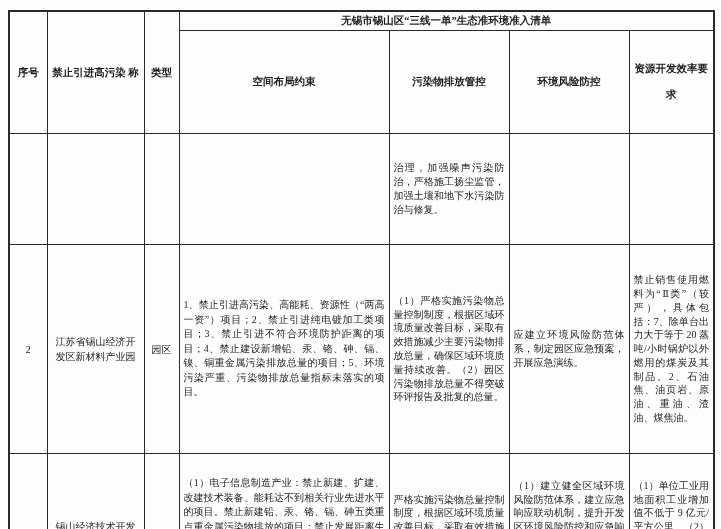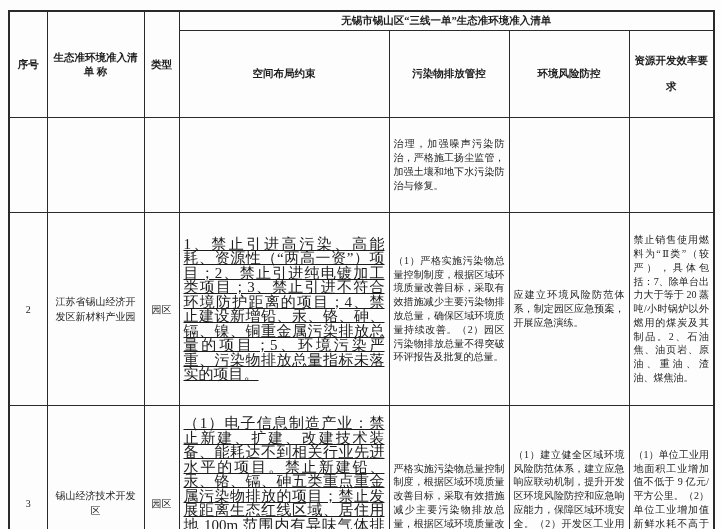--- a/index.html
+++ b/index.html
@@ -21,21 +21,21 @@
     left: 8px;
     top: 10px;
     width: 705px;
     border-collapse: collapse;
     table-layout: fixed;
     border: 2px solid #2a2a2a;
   }
   table.access-table th,
   table.access-table td {
     border: 1px solid #2a2a2a;
-    padding: 10px 4px;
+    padding: 18px 4px;
     vertical-align: middle;
     word-break: break-all;
     overflow: hidden;
   }
   
   col.c-index    { width: 38px; }
   col.c-name     { width: 97px; }
   col.c-type     { width: 35px; }
   col.c-space    { width: 210px; }
   col.c-poll     { width: 120px; }
@@ -67,24 +67,23 @@
     font-size: 10px;
     line-height: 15px;
   }
   td.text-cell {
     font-size: 10px;
     line-height: 13.8px;
     text-align: justify;
     text-justify: inter-character;
   }
   td.space-cell {
-    font-size: 15px;
+    font-size: 10px;
     line-height: 14.5px;
     padding: 2px 6px;
-    text-decoration: underline;
   }
   tr.row-cont  td { height: 74px; }
   tr.row-two   td { height: 172px; }
   tr.row-three td { height: 124px; }
 
   .page-number {
     position: absolute;
     left: 0;
     top: 492px;
     width: 100%;
@@ -106,21 +105,21 @@
       <col class="c-type">
       <col class="c-space">
       <col class="c-poll">
       <col class="c-risk">
       <col class="c-res">
     </colgroup>
 
     <tbody>
         <tr class="title-row">
       <th rowspan="2" class="rowspan-head">序号</th>
-      <th rowspan="2" class="rowspan-head">生态准环境准入清单 称</th>
+      <th rowspan="2" class="rowspan-head">禁止引进高污染 称</th>
       <th rowspan="2" class="rowspan-head">类型</th>
       <th colspan="4">无锡市锡山区“三线一单”生态准环境准入清单</th>
     </tr>
 
     <tr class="subhead-row">
       <th>空间布局约束</th>
       <th>污染物排放管控</th>
       <th>环境风险防控</th>
       <th>资源开发效率要求</th>
     </tr>

